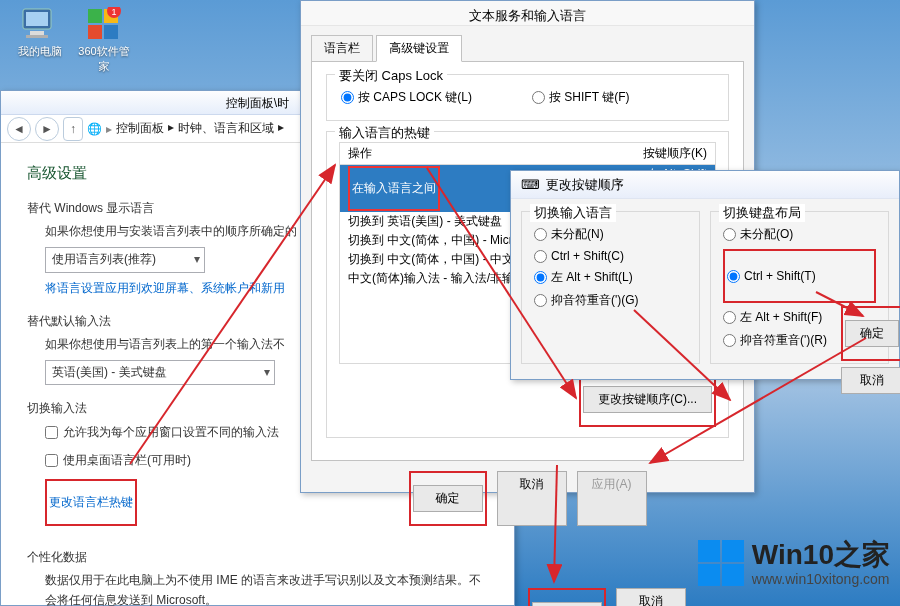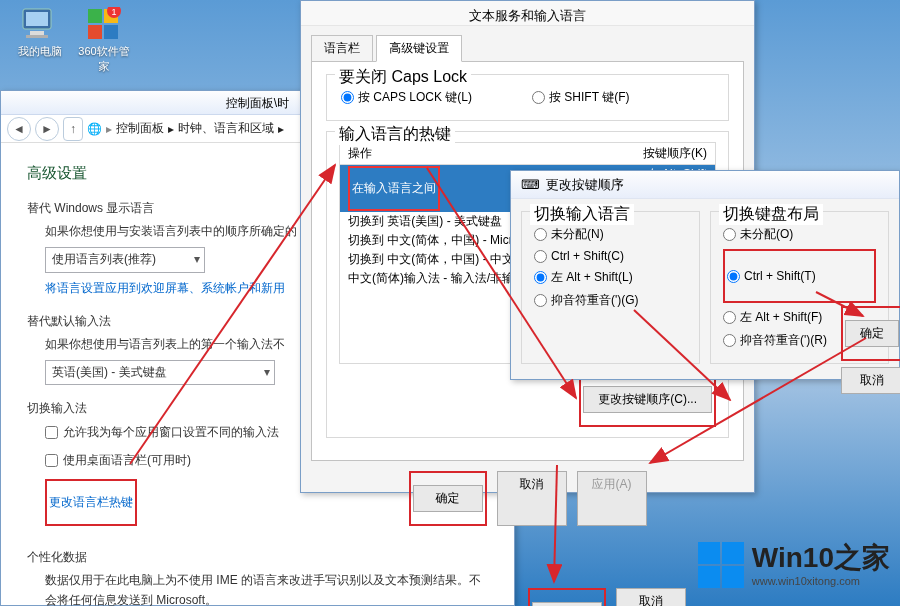--- a/index.html
+++ b/index.html
@@ -7,42 +7,42 @@
 .desktop-icon { position: absolute; width: 52px; text-align: center; color: #fff; font-size: 11px; }
 .desktop-icon .glyph { width: 44px; height: 36px; margin: 0 auto 2px; display: flex; align-items: center; justify-content: center; }
 .icon-label { text-shadow: 0 1px 2px rgba(0,0,0,.6); }
 
 
 .win { position: absolute; background: #fff; border: 1px solid #7a9ec7; box-shadow: 2px 2px 6px rgba(0,0,0,.25); }
 .cp { left: 0; top: 90px; width: 515px; height: 516px; }
 .cp-title { height: 24px; background: linear-gradient(#fdfdfe,#e6eefb); border-bottom: 1px solid #ccd9ee; padding: 4px 8px; font-size: 12px; text-align: center; }
 .cp-nav { height: 28px; display: flex; align-items: center; gap: 4px; padding: 2px 6px; border-bottom: 1px solid #ddd; }
 .nav-btn { width: 24px; height: 24px; border: 1px solid #bcd; border-radius: 50%; background: #fff; display: flex; align-items: center; justify-content: center; font-size: 12px; color: #555; }
-.nav-path { display: flex; align-items: center; gap: 4px; font-size: 12px; color: #222; }
+.nav-path { display: flex; gap: 4px; font-size: 12px; color: #222; }
 .nav-path span { cursor: default; }
 .cp-body { padding: 18px 26px; font-size: 12px; color: #333; line-height: 1.6; }
 .cp-h1 { color: #14532d; font-size: 15px; font-weight: normal; margin-bottom: 14px; }
 .sect { font-size: 12px; color: #333; margin: 8px 0 4px; }
 .indent { margin-left: 18px; margin-bottom: 6px; }
 .sel { display: inline-block; border: 1px solid #abadb3; background: #fff; padding: 2px 22px 2px 6px; font-size: 12px; min-width: 160px; position: relative; }
 .sel::after { content: '▾'; position: absolute; right: 4px; top: 2px; color: #555; }
 .link { color: #0066cc; cursor: pointer; }
 .chk { display: inline-flex; align-items: center; gap: 5px; }
 .chk input { width: 13px; height: 13px; }
 .red-box { border: 2px solid #d7262c; display: inline-block; padding: 12px 2px; }
 
 
 .dlg1 { left: 300px; top: 0; width: 455px; height: 493px; background: #f4f4f4; }
 .dlg-title { height: 25px; text-align: center; font-size: 13px; padding-top: 6px; background: #f8f8f8; border-bottom: 1px solid #e6e6e6; }
 .tabs { padding: 8px 10px 0; }
 .tab { display: inline-block; padding: 4px 12px; border: 1px solid #c2c2c2; background: #f4f4f4; font-size: 12px; position: relative; top: 1px; }
 .tab.active { background: #fff; border-bottom-color: #fff; }
 .tabpanel { border: 1px solid #c2c2c2; background: #fff; margin: 0 10px; padding: 12px 14px; min-height: 400px; }
 .group { border: 1px solid #d9d9d9; padding: 10px 12px; margin-bottom: 10px; position: relative; }
-.group-title { position: absolute; top: -8px; left: 8px; background: #fff; padding: 0 4px; font-size: 16px; }
+.group-title { position: absolute; top: -8px; left: 8px; background: #fff; padding: 0 4px; font-size: 13px; }
 .radio-row { display: flex; gap: 60px; padding: 4px 2px; }
 .rad { display: inline-flex; align-items: center; gap: 4px; }
 .rad input { width: 13px; height: 13px; }
 .tbl-head { display: flex; justify-content: space-between; padding: 2px 8px; font-size: 12px; background: #fff; border: 1px solid #d9d9d9; border-bottom: none; }
 .listbox { border: 1px solid #d9d9d9; height: 200px; padding: 0; font-size: 12px; overflow: hidden; }
 .li-row { display: flex; justify-content: space-between; padding: 1px 8px; }
 .li-row.sel-row { background: #2d7cc2; color: #fff; }
 .btn { display: inline-block; border: 1px solid #adadad; background: #e9e9e9; padding: 4px 14px; font-size: 12px; min-width: 70px; text-align: center; }
 .btn-row { text-align: right; margin-top: 8px; }
 .dlg-btns { text-align: center; padding: 10px; display: flex; justify-content: center; gap: 10px; }
@@ -59,21 +59,21 @@
 
 
 .bottom-btns { position: absolute; left: 528px; top: 588px; display: flex; gap: 10px; }
 
 
 .watermark { position: absolute; right: 10px; bottom: 18px; display: flex; align-items: center; gap: 8px; }
 .winlogo { width: 46px; height: 46px; display: grid; grid-template: 1fr 1fr/1fr 1fr; gap: 2px; }
 .winlogo div { background: #0b8cf0; }
 .wm-text { line-height: 1.2; }
 .wm-text .big { font-size: 28px; font-weight: bold; color: #222; }
-.wm-text .sm { font-size: 11px; color: #444; }
+.wm-text .sm { font-size: 14px; color: #444; }
 
 
 svg.annot { position: absolute; left: 0; top: 0; width: 900px; height: 606px; pointer-events: none; }
 svg.annot line { stroke: #d7262c; stroke-width: 2; }
 svg.annot polygon { fill: #d7262c; }
 </style>
 </head>
 <body>
 
 <div class="desktop-icon" style="left:14px;top:6px">

